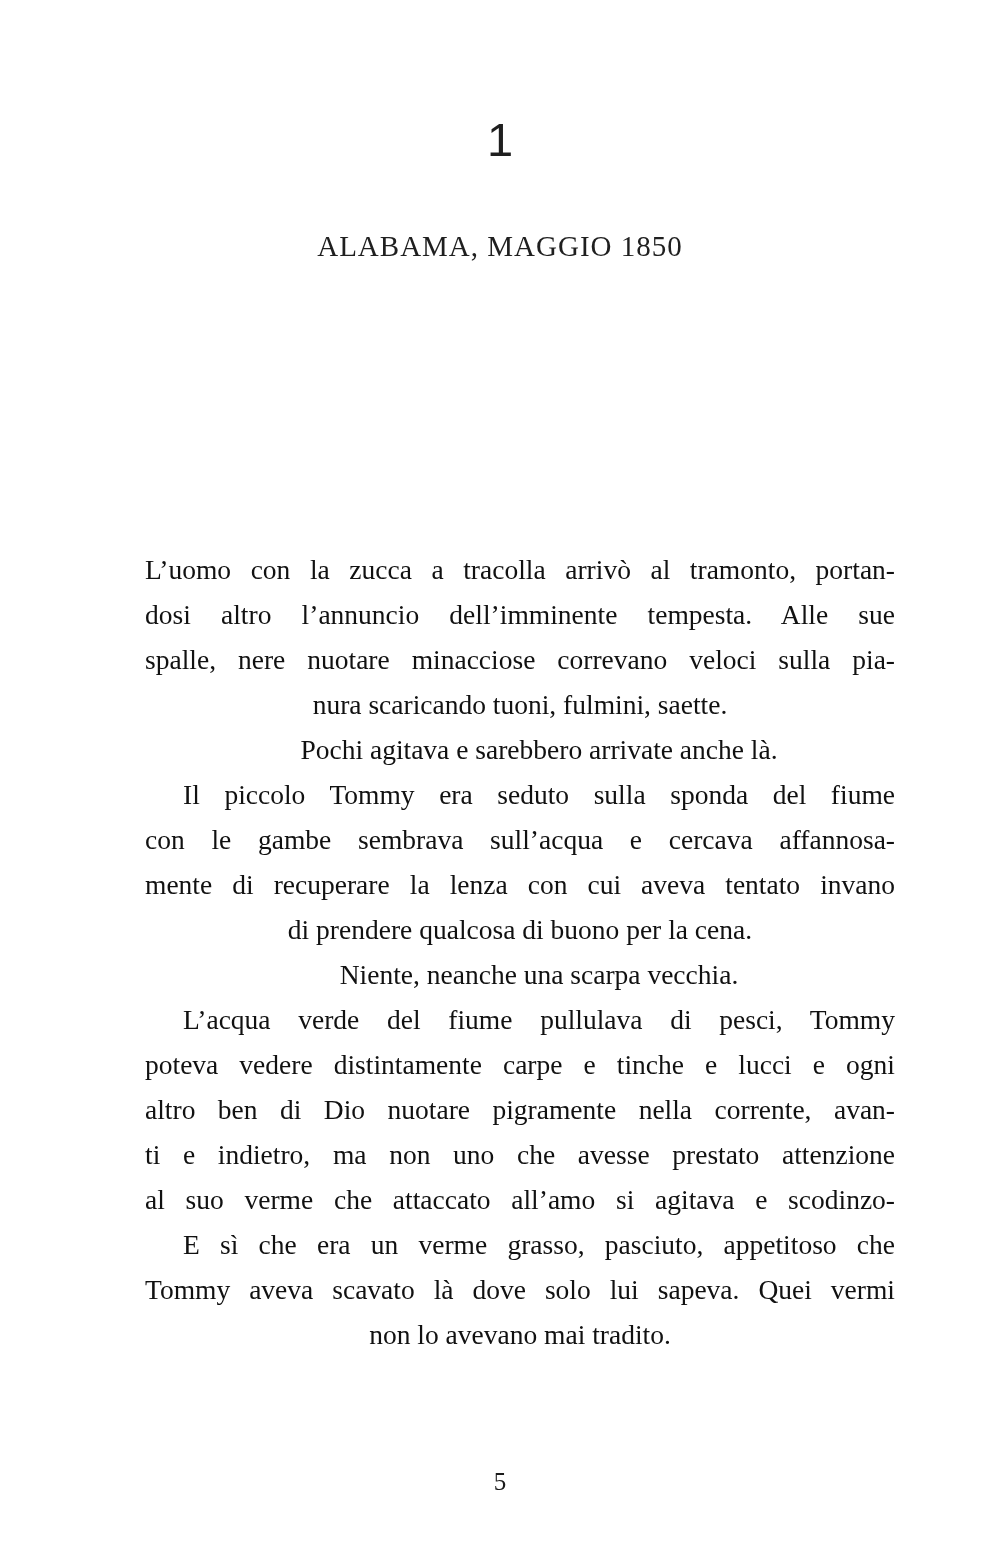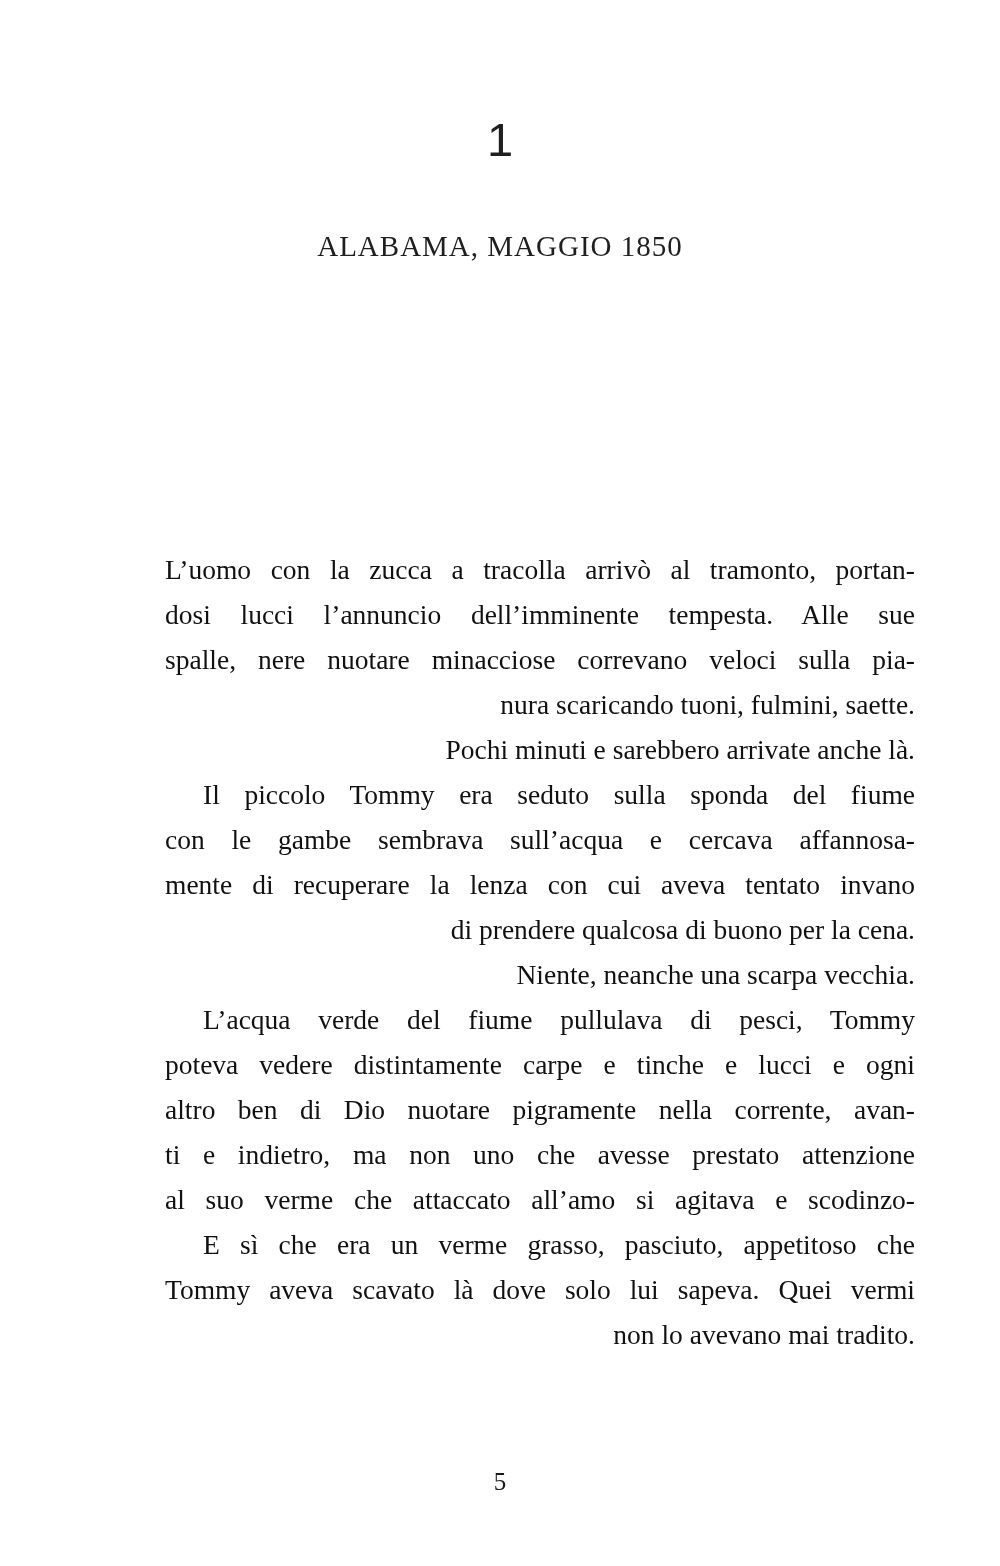--- a/index.html
+++ b/index.html
@@ -42,24 +42,23 @@
     color: #1f1f1f;
   }
   .body-text {
     position: absolute;
     top: 547px;
     left: 145px;
     width: 750px;
     font-size: 27.5px;
     line-height: 45px;
     color: #111111;
-    margin-left: 20px;
   }
   .paragraph { margin: 0; }
-  .line { text-align: right; white-space: normal; }
+  .line { text-align: center; white-space: normal; }
   .line.just {
     text-align: justify;
     text-align-last: justify;
     -moz-text-align-last: justify;
   }
   .indented .line:first-child { padding-left: 38px; }
   .page-number {
     position: absolute;
     top: 1468px;
     left: 0;
@@ -72,26 +71,26 @@
 </style>
 </head>
 <body>
 
 <div class="page">
   <div class="chapter-number">1</div>
   <div class="chapter-subtitle">ALABAMA, MAGGIO 1850</div>
   <div class="body-text">
       <div class="paragraph">
         <div class="line just">L’uomo con la zucca a tracolla arrivò al tramonto, portan-</div>
-        <div class="line just">dosi lucci l’annuncio dell’imminente tempesta. Alle sue</div>
+        <div class="line just">dosi altro l’annuncio dell’imminente tempesta. Alle sue</div>
         <div class="line just">spalle, nere nuotare minacciose correvano veloci sulla pia-</div>
         <div class="line">nura scaricando tuoni, fulmini, saette.</div>
       </div>
       <div class="paragraph indented">
-        <div class="line">Pochi minuti e sarebbero arrivate anche là.</div>
+        <div class="line">Pochi agitava e sarebbero arrivate anche là.</div>
       </div>
       <div class="paragraph indented">
         <div class="line just">Il piccolo Tommy era seduto sulla sponda del fiume</div>
         <div class="line just">con le gambe sembrava sull’acqua e cercava affannosa-</div>
         <div class="line just">mente di recuperare la lenza con cui aveva tentato invano</div>
         <div class="line">di prendere qualcosa di buono per la cena.</div>
       </div>
       <div class="paragraph indented">
         <div class="line">Niente, neanche una scarpa vecchia.</div>
       </div>

